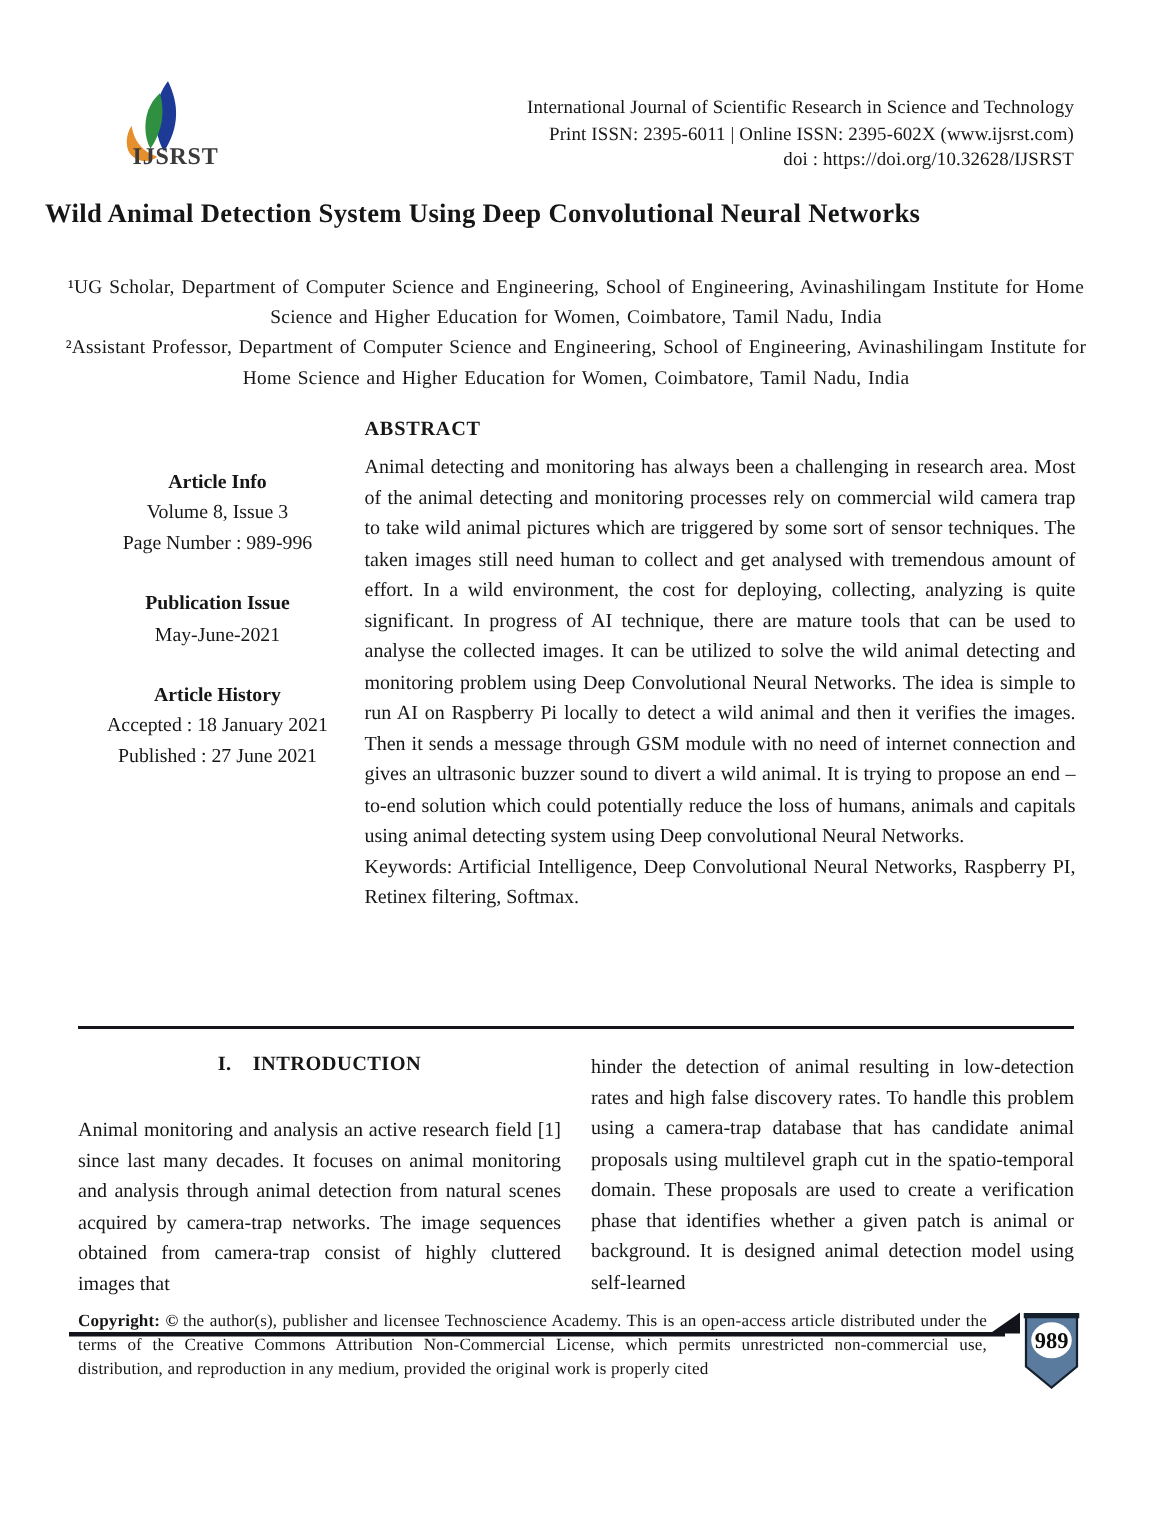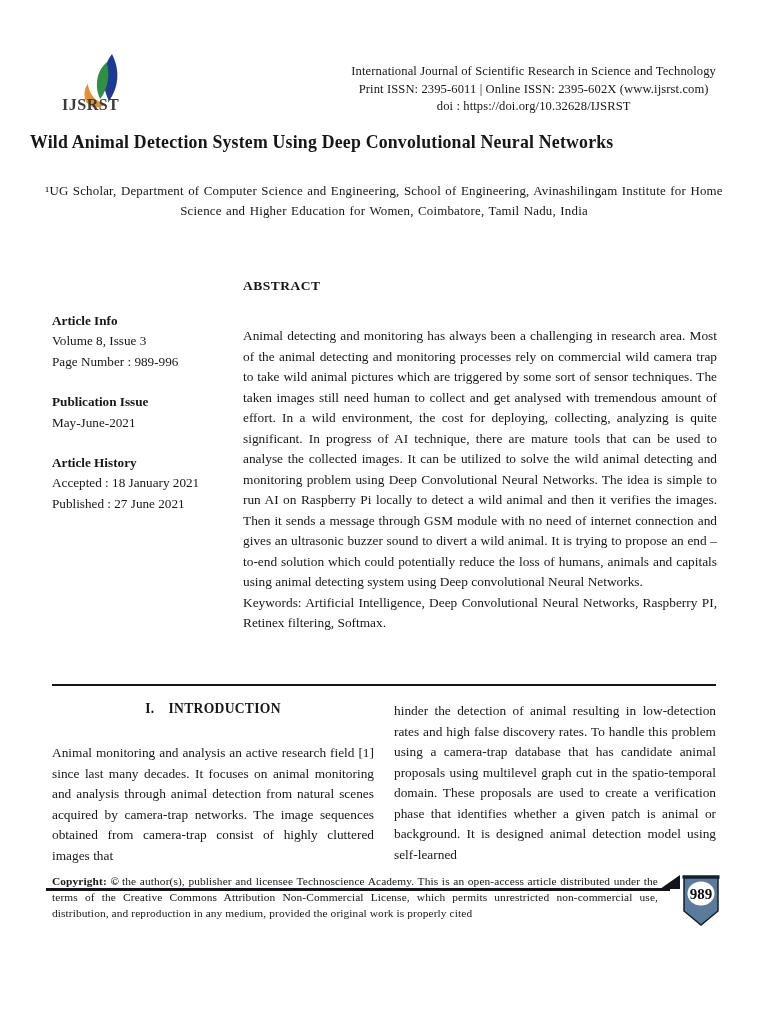--- a/index.html
+++ b/index.html
@@ -6,40 +6,40 @@
   .page {
     position: relative;
     width: 768px;
     height: 1024px;
     background: #ffffff;
     font-family: "Liberation Serif", "DejaVu Serif", serif;
     color: var(--text, #161616);
     overflow: hidden;
     margin: 0 auto;
   }
-  .abs { position: absolute; }
+  .abs { position: absolute; text-align: center; }
 
   
   .logo { left: 62px; top: 52px; width: 110px; }
   .logo svg { display: block; margin-left: 14px; }
   .logo-flame-blue   { fill: var(--logo-blue, #1c3a96); }
   .logo-flame-green  { fill: var(--logo-green, #2e9040); }
   .logo-flame-orange { fill: var(--logo-orange, #e68f2d); }
   .logo-text {
     margin-top: -16px;
     font-weight: 700;
     font-size: 16px;
     letter-spacing: 0.5px;
     color: #3b3b3b;
   }
 
   
   .masthead {
     right: 52px; top: 63px;
-    text-align: center;
+    text-align: right;
     font-size: 12.6px;
     line-height: 17.5px;
     letter-spacing: 0.1px;
   }
 
   
   .title {
     left: 30px; right: 30px; top: 132px;
     text-align: left;
     font-size: 17.8px;
@@ -69,21 +69,21 @@
     letter-spacing: 0.5px;
   }
   .info-col {
     left: 52px; top: 311px; width: 186px;
     font-size: 13.2px;
     line-height: 20.4px;
   }
   .info-group + .info-group { margin-top: 20px; }
   .info-label { font-weight: 700; }
   .abstract-body {
-    left: 243px; top: 326px; width: 474px;
+    left: 243px; top: 301px; width: 474px;
     font-size: 13.35px;
     line-height: 20.5px;
     text-align: justify;
   }
   .abstract-body p { margin: 0; }
 
   
   .rule-1 { left: 52px; top: 684px; width: 664px; height: 2px; background: #15151c; }
 
   
@@ -148,20 +148,21 @@
 
   <div class="abs masthead">
     <div>International Journal of Scientific Research in Science and Technology</div>
     <div>Print ISSN: 2395-6011 | Online ISSN: 2395-602X (www.ijsrst.com)</div>
     <div>doi : https://doi.org/10.32628/IJSRST</div>
   </div>
 
   <h1 class="abs title" style="margin:0;">Wild Animal Detection System Using Deep Convolutional Neural Networks</h1>
   <div class="abs affiliations">
     <div>¹UG Scholar, Department of Computer Science and Engineering, School of Engineering, Avinashilingam Institute for Home Science and Higher Education for Women, Coimbatore, Tamil Nadu, India</div>
+    <div>²Assistant Professor, Department of Computer Science and Engineering, School of Engineering, Avinashilingam Institute for Home Science and Higher Education for Women, Coimbatore, Tamil Nadu, India</div>
   </div>
 
   <div class="abs abstract-heading">ABSTRACT</div>
 
   <div class="abs info-col">
     <div class="info-group">
       <div class="info-label">Article Info</div>
       <div>Volume 8, Issue 3</div>
       <div>Page Number : 989-996</div>
     </div>

